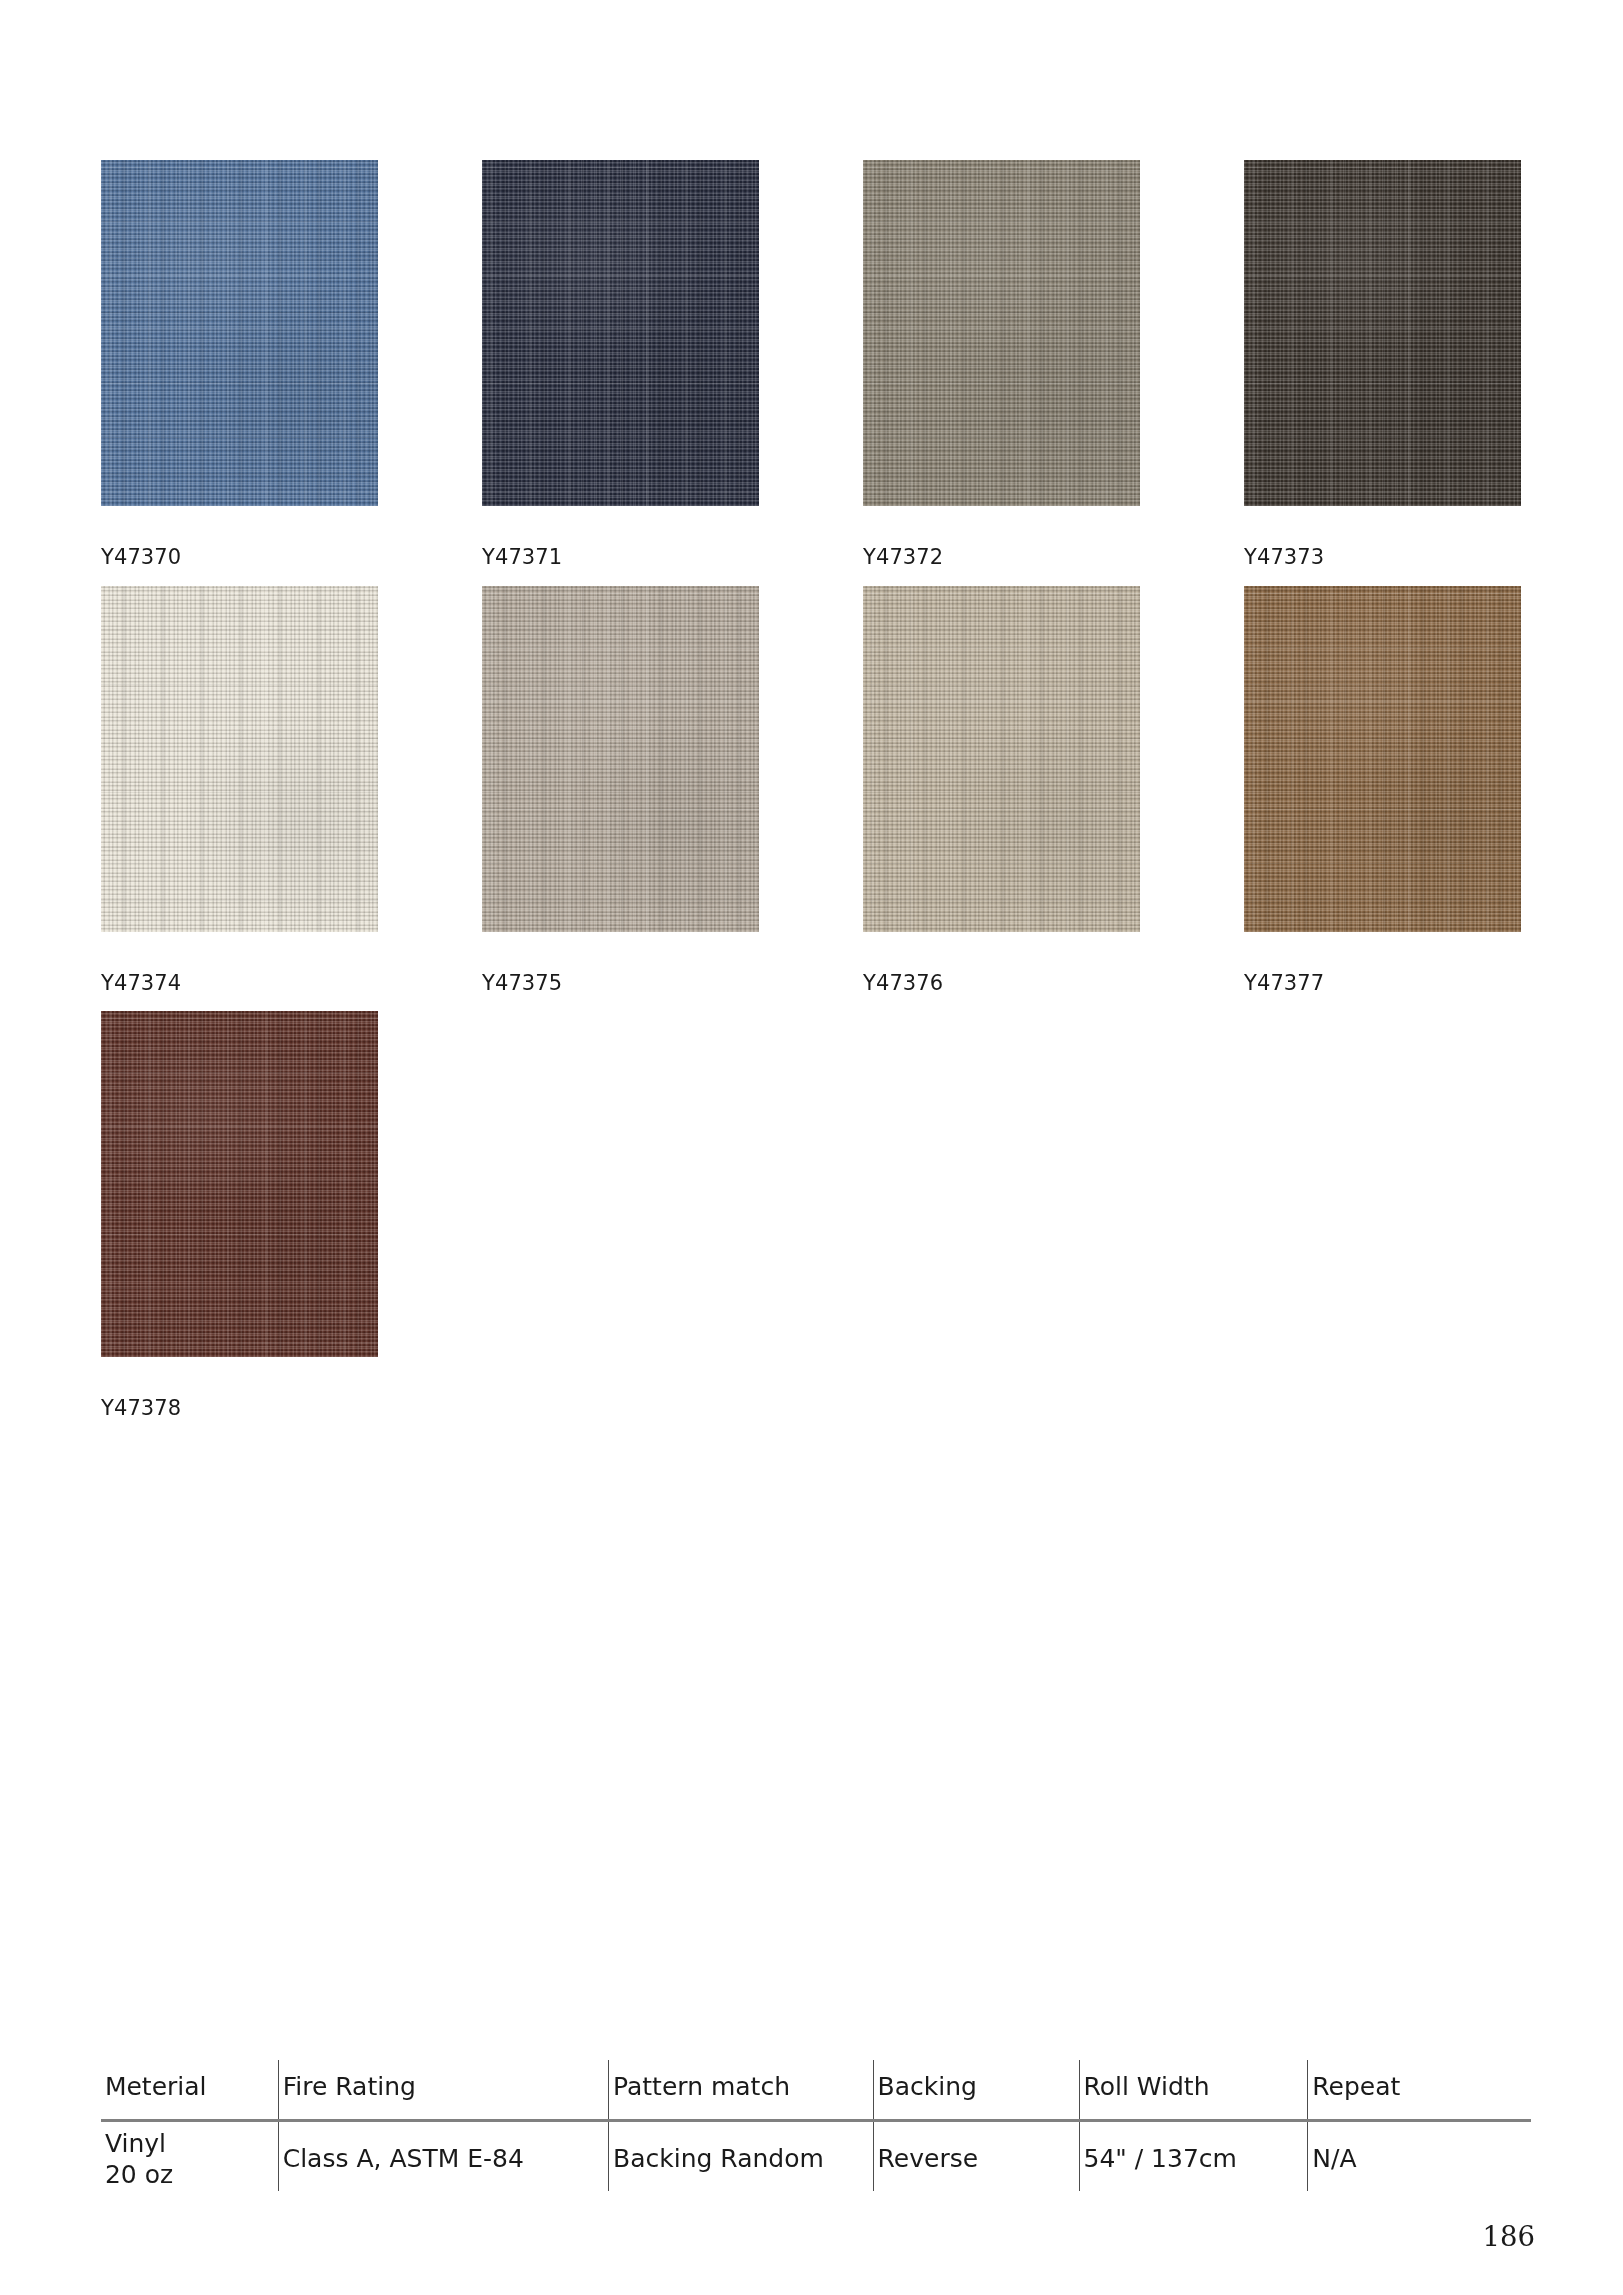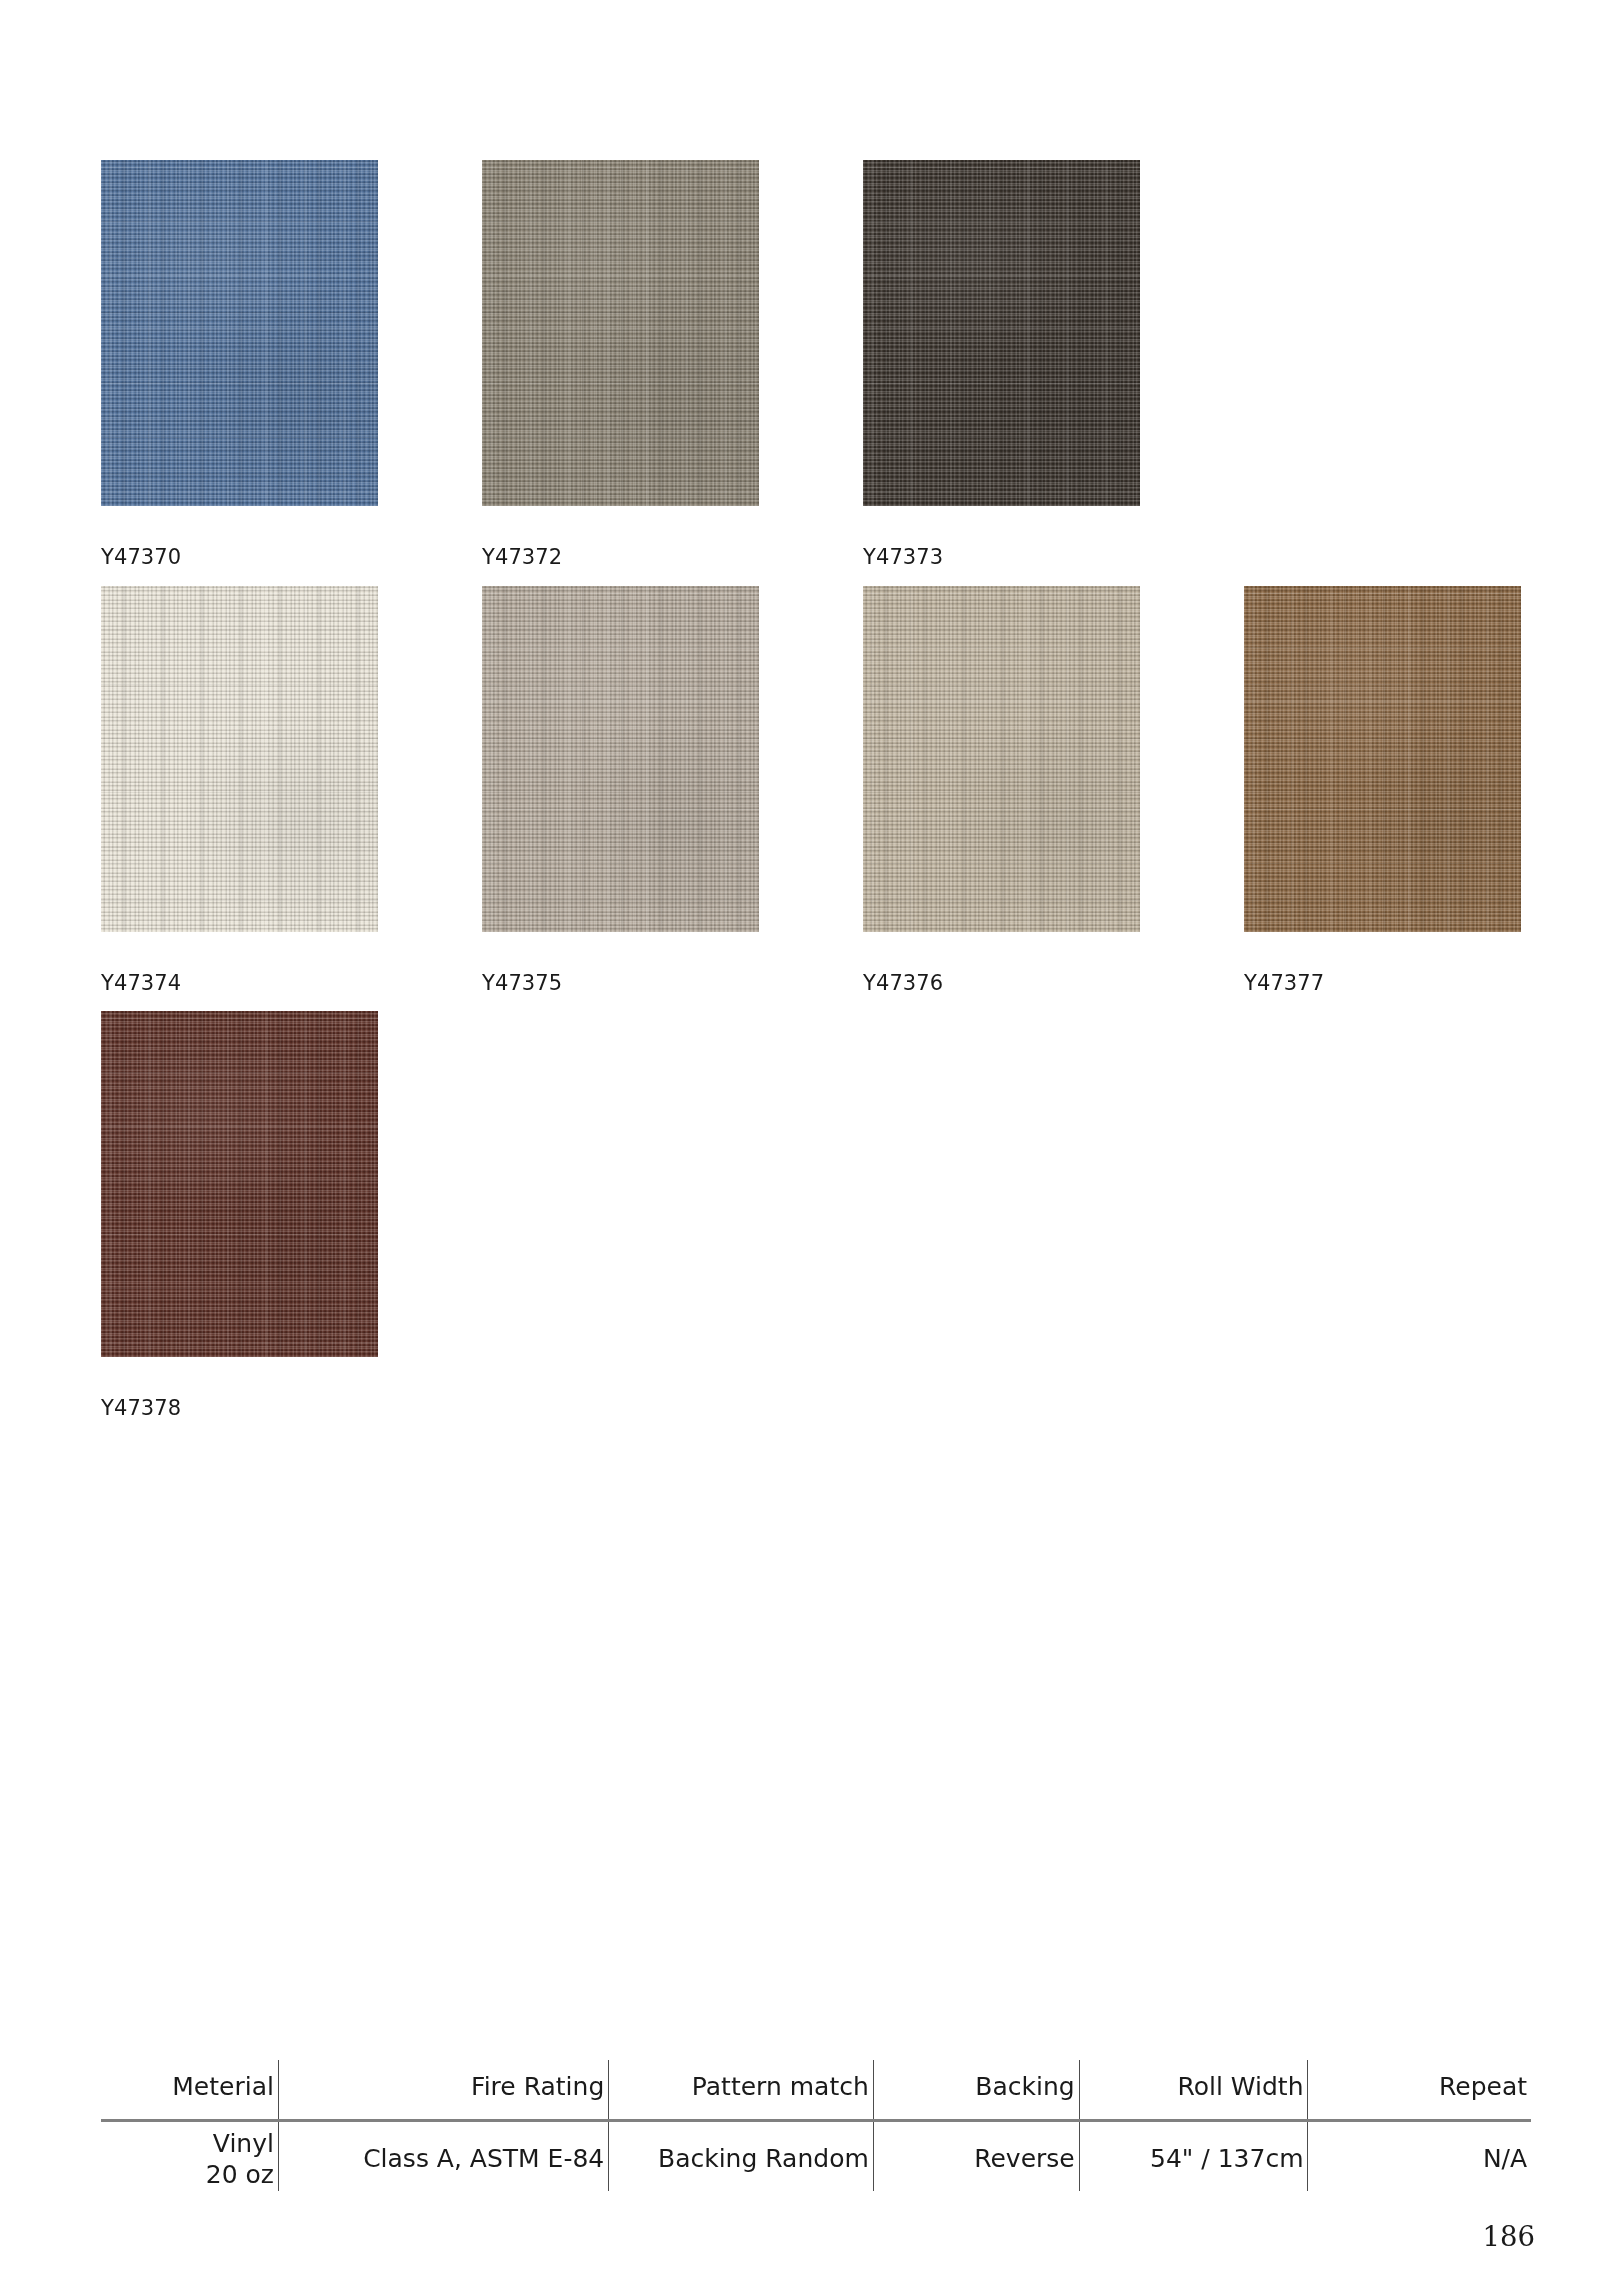--- a/index.html
+++ b/index.html
@@ -125,21 +125,21 @@
   }
   #spec-table table {
     width: 100%;
     border-collapse: collapse;
     table-layout: fixed;
   }
   #spec-table th, #spec-table td {
     font-weight: normal;
     font-size: 25px;
     color: #1a1a1a;
-    text-align: right;
+    text-align: left;
     vertical-align: middle;
     border-left: 1.3px solid #4d4d4d;
     padding: 0 3.9px;
   }
   #spec-table th:first-child,
   #spec-table td:first-child {
     border-left: none;
   }
   #spec-table thead th {
     height: 60px;
@@ -169,20 +169,24 @@
 </style>
 </head>
 <body>
 
 <div id="swatch-grid">
 
   <div class="swatch-row">
     <div class="swatch-cell">
       <div class="swatch-chip" style="background-color: rgb(80, 113, 156);"></div>
       <div class="swatch-label">Y47370</div>
+    </div>
+    <div class="swatch-cell">
+      <div class="swatch-chip" style="background-color: rgb(38, 43, 61);"></div>
+      <div class="swatch-label">Y47371</div>
     </div>
     <div class="swatch-cell">
       <div class="swatch-chip" style="background-color: rgb(138, 130, 114);"></div>
       <div class="swatch-label">Y47372</div>
     </div>
     <div class="swatch-cell">
       <div class="swatch-chip" style="background-color: rgb(58, 51, 44);"></div>
       <div class="swatch-label">Y47373</div>
     </div>
   </div>

